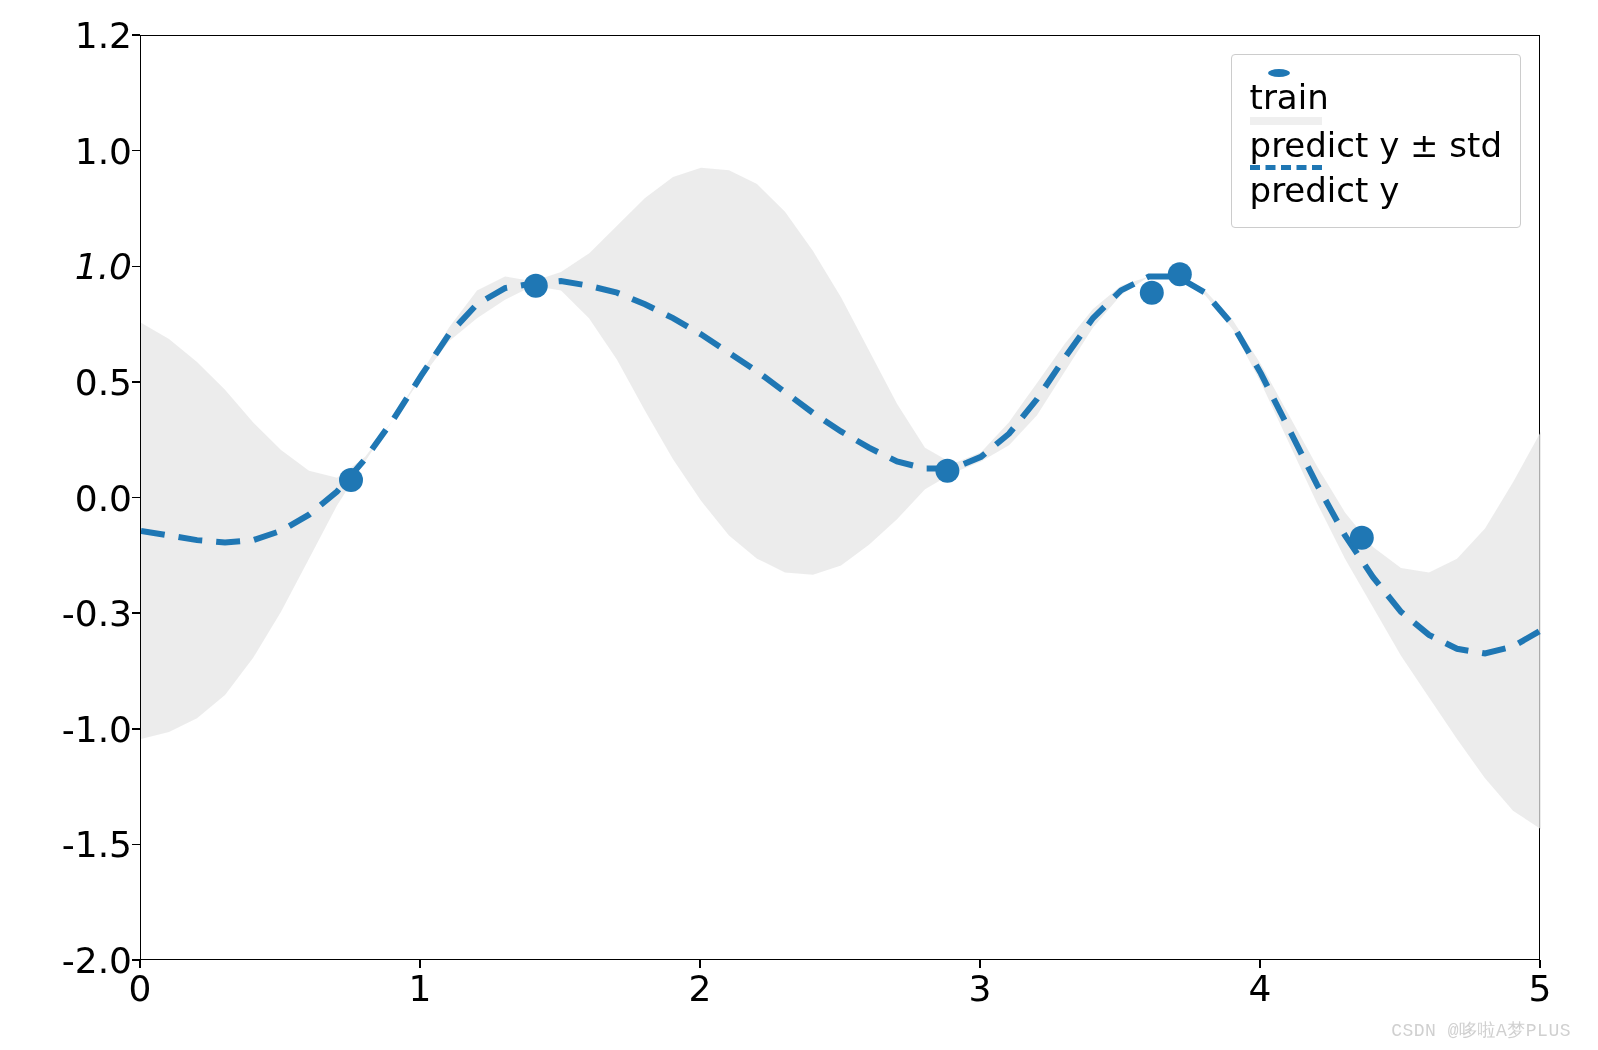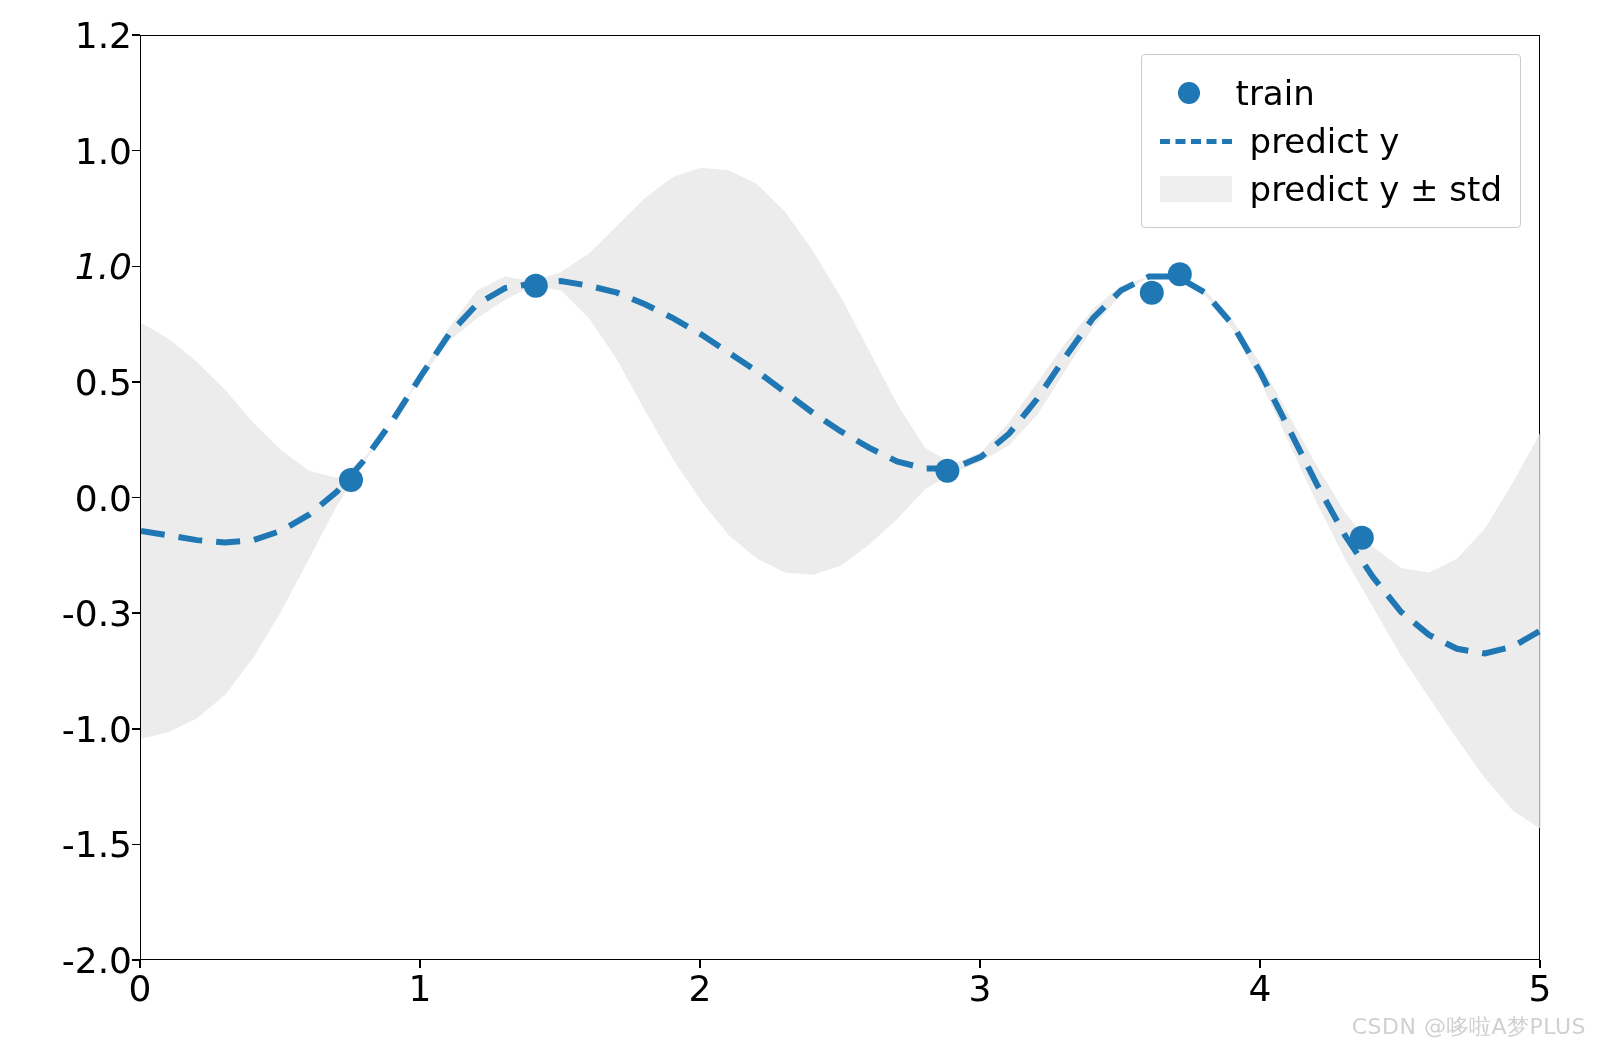--- a/index.html
+++ b/index.html
@@ -60,22 +60,23 @@
       right: 18px;
       top: 18px;
       background: #ffffff;
       border: 1px solid #cccccc;
       border-radius: 4px;
       padding: 14px 18px;
       font-size: 34px;
     }
     .legend-row {
       display: flex;
-      align-items: center;
+      align-items: flex-start;
       height: 48px;
+      flex-direction: column;
     }
     .legend-marker-dot {
       width: 22px;
       height: 22px;
       border-radius: 50%;
       background: #1f77b4;
       margin: 0 36px 0 18px;
     }
     .legend-marker-line {
       width: 72px;
@@ -85,25 +86,26 @@
     }
     .legend-marker-fill {
       width: 72px;
       height: 26px;
       background: #e5e5e5;
       opacity: 0.6;
       margin-right: 18px;
     }
     .watermark {
       position: absolute;
-      right: 12px;
+      right: 27px;
       bottom: 8px;
-      font-size: 22px;
+      font-size: 18px;
       color: #d0d0d0;
       letter-spacing: 0.5px;
+      font-family: Liberation Mono, monospace;
     }
     svg { position: absolute; left: 0; top: 0; }
   </style>
 </head>
 <body>
 
 <div class="chart-container">
   <div class="plot-area">
     <svg id="chart-svg" width="1400" height="925">
         <path d="M 0,286.75 28,302.9375 56,326.0625 84,353.8125000000001 112,386.1875 140,413.9375 168,434.75 195.99999999999997,441.68750000000006 224,420.87499999999994 252,383.875 280,337.625 308.00000000000006,291.375 336,254.375 364,240.5 391.99999999999994,245.125 420,235.875 448,217.375 475.99999999999994,189.6250000000001 504,161.875 532,141.0625000000001 560,131.8125000000001 588,134.125 616.0000000000001,147.9999999999999 644,175.75 672,215.0624999999999 700,261.3125 728,314.5 756,367.6875 783.9999999999999,411.625 812,427.8125 840,416.24999999999994 868,386.1875 896,346.875 923.9999999999999,307.5625 951.9999999999999,272.875 979.9999999999999,249.75 1008,240.5 1036,238.1875000000001 1064,254.375 1092,284.4375 1120,328.375 1148,379.25 1176,430.12499999999994 1204,476.375 1232.0000000000002,511.0625 1260,531.875 1288,536.5 1316,522.625 1344,492.5625 1372.0000000000002,446.31250000000006 1400,395.4375 1400,793.1875 1372.0000000000002,774.6875 1344,742.3125 1316,703 1288,661.375 1260,619.75 1232.0000000000002,571.1875 1204,522.625 1176,467.125 1148,407 1120,346.875 1092,293.6875 1064,259 1036,242.8125 1008,240.5 979.9999999999999,259 951.9999999999999,291.375 923.9999999999999,335.3125 896,379.25 868,409.3125 840,425.49999999999994 812,437.06250000000006 783.9999999999999,453.25 756,483.3125 728,508.75 700,529.5625 672,538.8125 644,536.5 616.0000000000001,522.625 588,499.5 560,464.8125 532,423.1875 504,374.625 475.99999999999994,323.75 448,282.1249999999999 420,254.375 391.99999999999994,249.75 364,263.625 336,282.1249999999999 308.00000000000006,305.25 280,342.25 252,383.875 224,425.49999999999994 195.99999999999997,469.4375 168,522.625 140,575.8125 112,622.0625 84,659.0625 56,682.1875 28,696.0625 0,703 Z" fill="#e5e5e5" fill-opacity="0.75" stroke="none"></path>
@@ -114,26 +116,26 @@
         <circle cx="1010.8" cy="256.6875" r="12" fill="#1f77b4"></circle>
         <circle cx="1038.8" cy="238.1875000000001" r="12" fill="#1f77b4"></circle>
         <circle cx="1220.8000000000002" cy="501.8125" r="12" fill="#1f77b4"></circle>
       </svg>
     <div class="legend">
       <div class="legend-row">
         <div class="legend-marker-dot"></div>
         <span>train</span>
       </div>
       <div class="legend-row">
+        <div class="legend-marker-fill"></div>
+        <span>predict y ± std</span>
+      </div>
+      <div class="legend-row">
         <div class="legend-marker-line"></div>
         <span>predict y</span>
-      </div>
-      <div class="legend-row">
-        <div class="legend-marker-fill"></div>
-        <span>predict y ± std</span>
       </div>
     </div>
   </div>
   <div id="ytick-container">
       <div class="y-tick" style="top: 925px;">-2.0</div>
       <div class="y-tick-mark" style="top: 924.25px;"></div>
       <div class="y-tick" style="top: 809.375px;">-1.5</div>
       <div class="y-tick-mark" style="top: 808.625px;"></div>
       <div class="y-tick" style="top: 693.75px;">-1.0</div>
       <div class="y-tick-mark" style="top: 693px;"></div>

